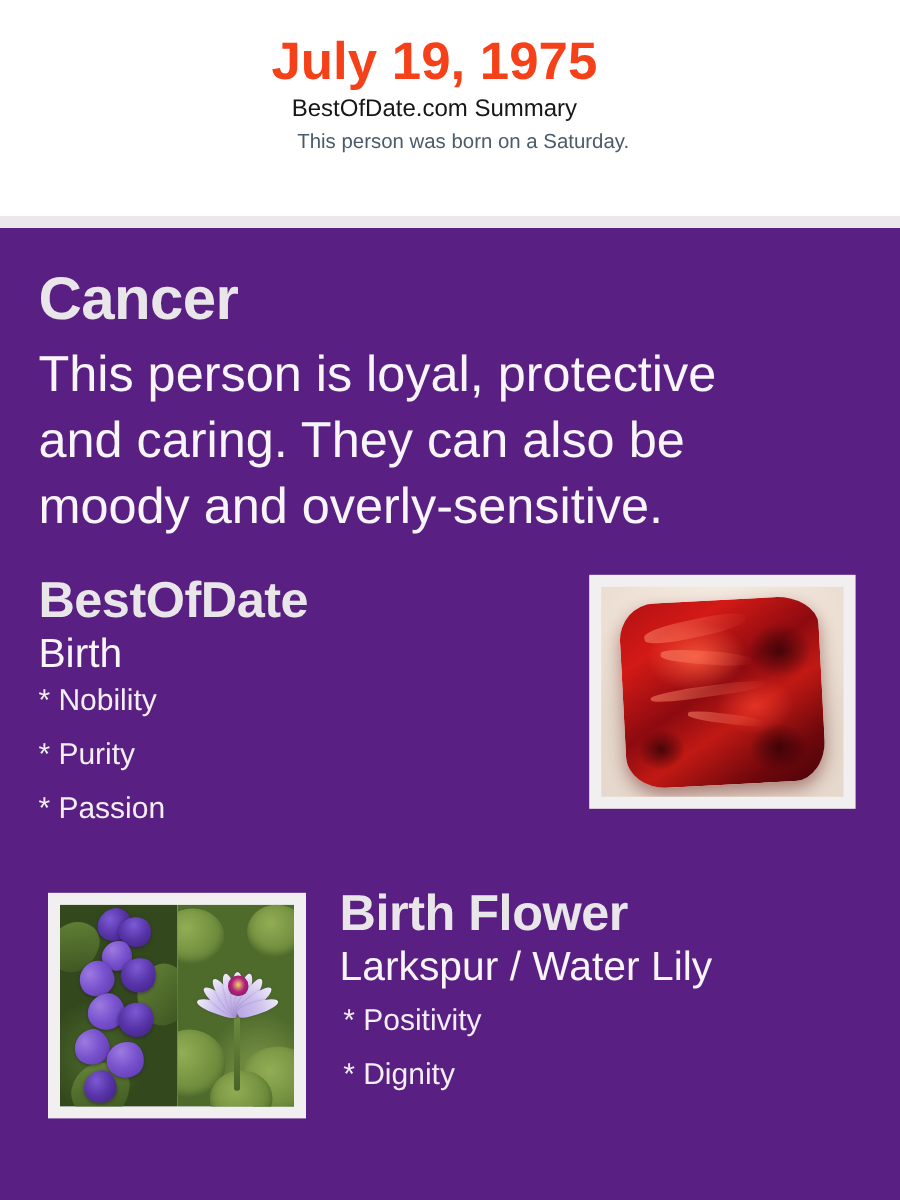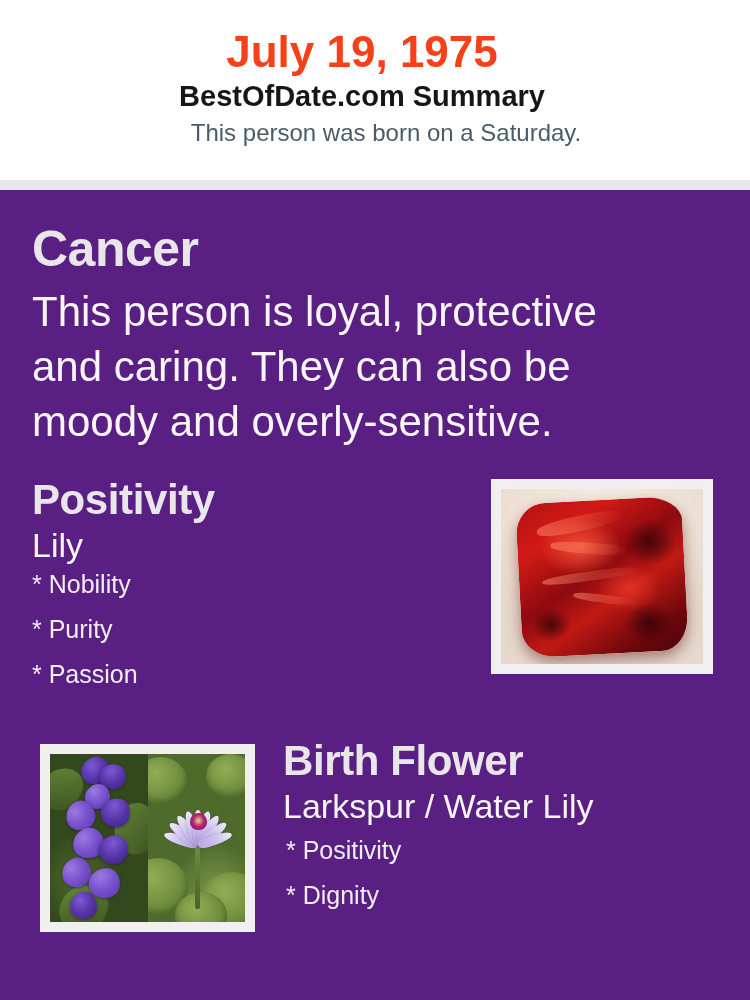--- a/index.html
+++ b/index.html
@@ -32,28 +32,28 @@
   .header-date {
     margin-top:27px;
     font-size:44px;
     font-weight:700;
     color:#f5411a;
     letter-spacing:0px;
     line-height:1.12;
   }
   .header-site {
     margin-top:4px;
-    font-size:29px;
-    font-weight:700;
+    font-size:20px;
+    font-weight:400;
     color:#161616;
     line-height:1.15;
   }
   .header-note {
     margin-top:5px;
-    font-size:24px;
+    font-size:17px;
     font-weight:400;
     color:#4b5b69;
     line-height:1.15;
     margin-left:48px;
   }
 
   .header-rule {
     position:absolute;
     left:0; top:180px;
     width:750px;
@@ -267,22 +267,22 @@
   <div class="header-rule"></div>
 
   <div class="panel">
 
     <div class="zodiac">
       <div class="zodiac-name">Cancer</div>
       <div class="zodiac-desc">This person is loyal, protective and caring. They can also be moody and overly-sensitive.</div>
     </div>
 
     <div class="birthstone">
-      <div class="section-title">Positivity</div>
-      <div class="section-value">Lily</div>
+      <div class="section-title">BestOfDate</div>
+      <div class="section-value">Birth</div>
       <div class="trait-list">
         <div class="trait">* Nobility</div>
         <div class="trait">* Purity</div>
         <div class="trait">* Passion</div>
       </div>
     </div>
 
     <div class="frame frame-ruby">
       <div class="ruby-photo">
         <div class="ruby-bg"></div>

